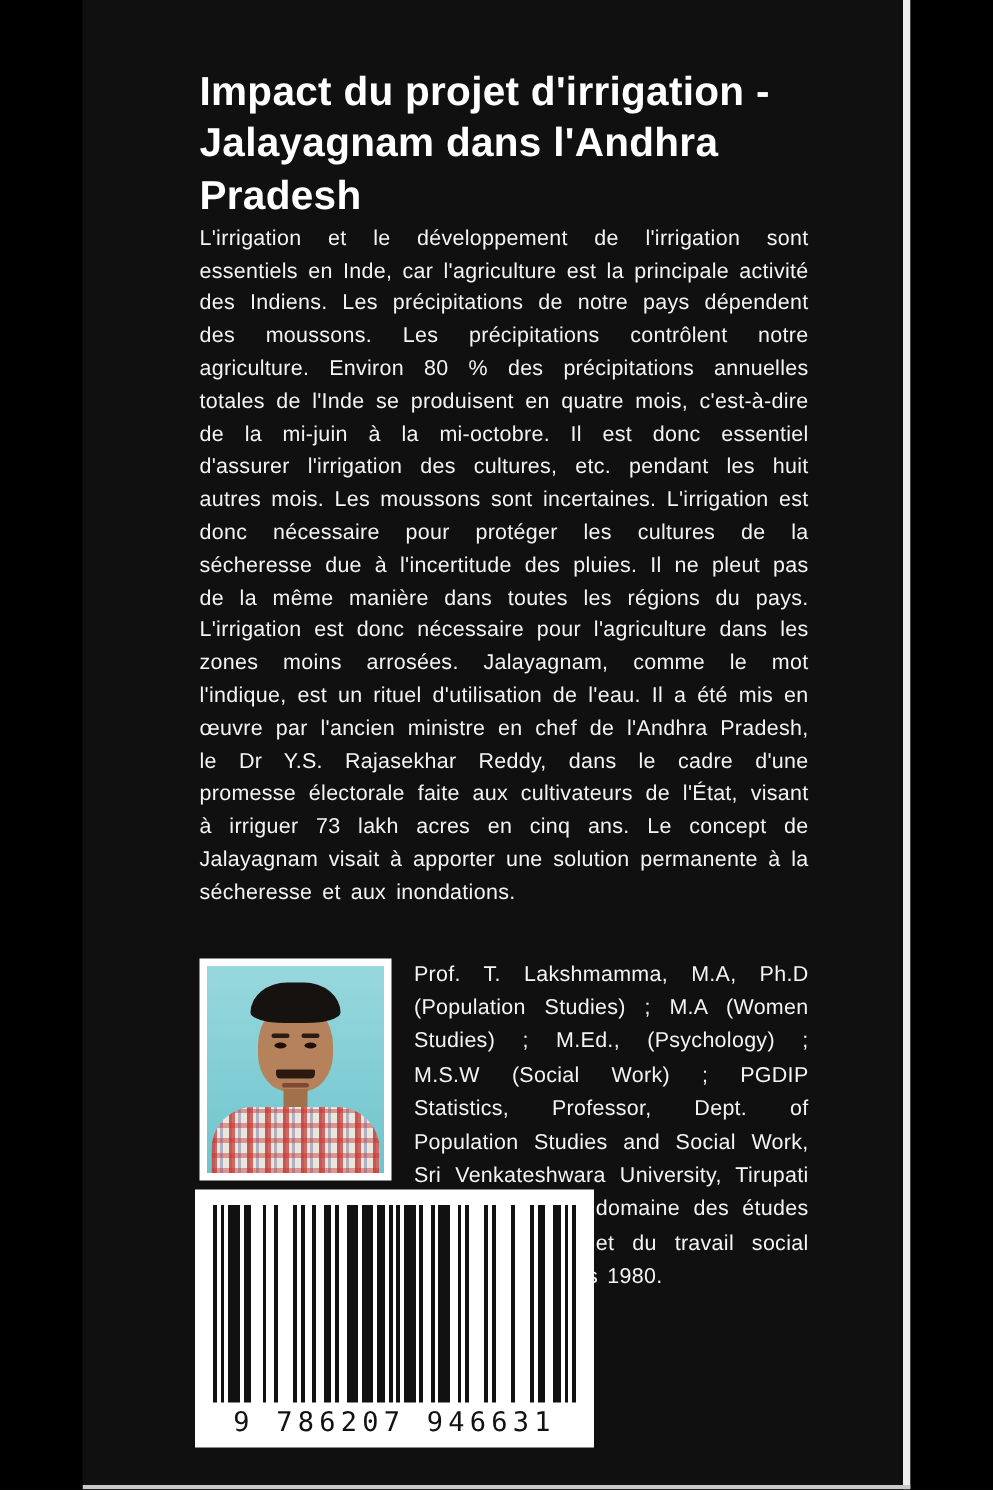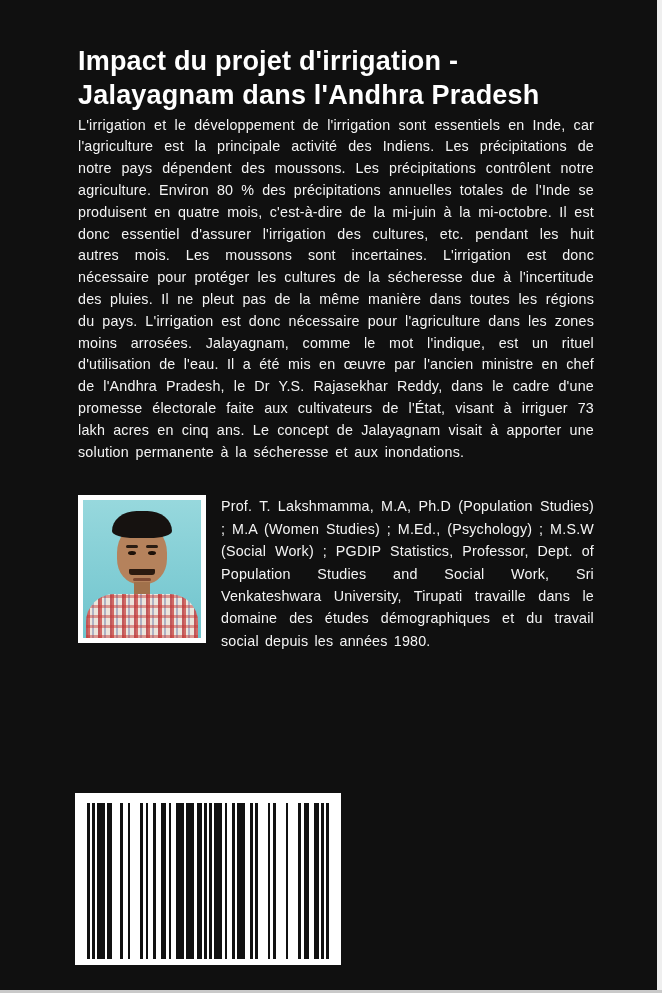--- a/index.html
+++ b/index.html
@@ -1,19 +1,19 @@
 <!DOCTYPE html>
 <html><head>
 <meta charset="utf-8">
 <style>
   * { margin:0; padding:0; box-sizing:border-box; }
   html, body { background:#000; }
   .page {
     position:relative;
-    width:662px; height:993px;
+    width:552px; height:993px;
     margin:0 auto;
     background:#101010;
     color:#ffffff;
     font-family:"Liberation Sans", sans-serif;
     overflow:hidden;
   }
   .edge-right { position:absolute; top:0; right:0; width:5px; height:100%; background:#efefef; }
   .edge-bottom { position:absolute; left:0; bottom:0; width:100%; height:3px; background:#c9c9c9; }
 
   .content { position:absolute; left:78px; right:68px; top:0; }
@@ -180,19 +180,20 @@
         <rect x="66" y="0" width="1" height="60"></rect>
         <rect x="71" y="0" width="1" height="60"></rect>
         <rect x="73" y="0" width="1" height="60"></rect>
         <rect x="78" y="0" width="1" height="60"></rect>
         <rect x="83" y="0" width="1" height="60"></rect>
         <rect x="85" y="0" width="2" height="60"></rect>
         <rect x="89" y="0" width="2" height="60"></rect>
         <rect x="92" y="0" width="1" height="60"></rect>
         <rect x="94" y="0" width="1" height="60"></rect>
       </svg>
+    <div class="barcode-number">9 786207 946631</div>
   </div>
 
 
   <div class="edge-right"></div>
   <div class="edge-bottom"></div>
 
 </div>
 
 </body></html>

